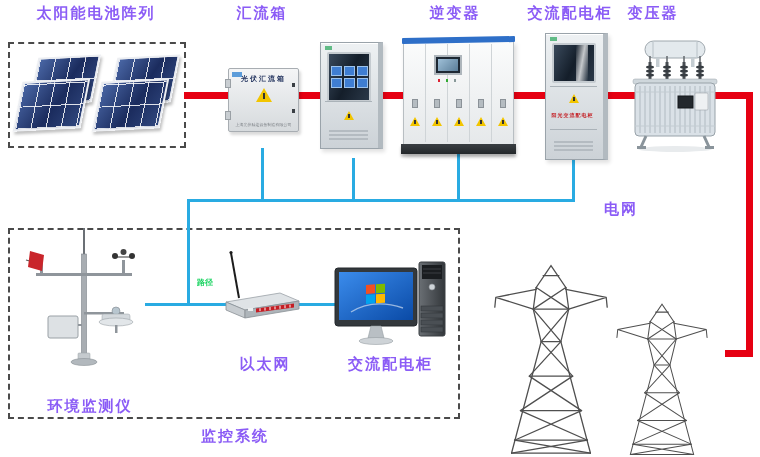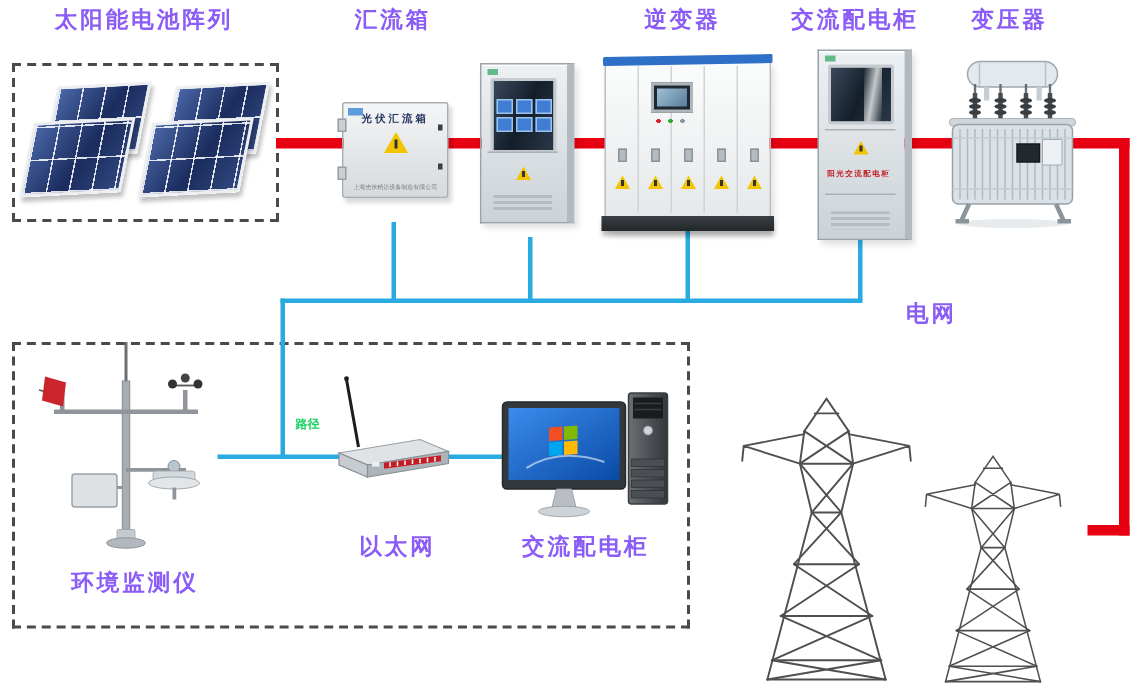--- a/index.html
+++ b/index.html
@@ -106,21 +106,21 @@
 </style>
 </head>
 <body>
 
 <div class="stage">
 
   <div class="lbl" style="left:28px;top:4px;width:136px">太阳能电池阵列</div>
   <div class="lbl" style="left:227px;top:4px;width:70px">汇流箱</div>
   <div class="lbl" style="left:426px;top:4px;width:58px">逆变器</div>
   <div class="lbl" style="left:526px;top:4px;width:88px">交流配电柜</div>
-  <div class="lbl" style="left:644px;top:4px;width:58px">变压器</div>
+  <div class="lbl" style="left:624px;top:4px;width:58px">变压器</div>
 
   <div class="dash-box" style="left:8px;top:42px;width:174px;height:102px"></div>
   <div class="dash-box" style="left:8px;top:228px;width:448px;height:187px"></div>
 
   <div class="rline" style="left:184px;top:92px;width:569px;height:7px"></div>
   <div class="rline" style="left:746px;top:92px;width:7px;height:265px"></div>
   <div class="rline" style="left:725px;top:350px;width:28px;height:7px"></div>
 
   <div class="cline" style="left:261px;top:148px;width:3px;height:52px"></div>
   <div class="cline" style="left:352px;top:158px;width:3px;height:42px"></div>
@@ -341,17 +341,18 @@
         <rect x="10" y="0" width="9" height="9" fill="#7fba00"></rect>
         <rect x="0" y="10" width="9" height="9" fill="#00a4ef"></rect>
         <rect x="10" y="10" width="9" height="9" fill="#ffb900"></rect>
       </g>
       <path d="M18,52 C34,42 52,42 70,48" stroke="rgba(255,255,255,.55)" stroke-width="1.4" fill="none"></path>
       <polygon points="38,66 48,66 51,78 35,78" fill="#b9bfc4" stroke="#969da2" stroke-width="0.6"></polygon>
       <ellipse cx="43" cy="81" rx="17" ry="3.5" fill="#ced3d7" stroke="#9aa1a6" stroke-width="0.6"></ellipse>
     </g>
   </svg>
 
-  <div class="lbl" style="left:28px;top:379px;width:124px">环境监测仪</div>
+  <div class="lbl" style="left:28px;top:397px;width:124px">环境监测仪</div>
   <div class="lbl" style="left:233px;top:355px;width:64px">以太网</div>
   <div class="lbl" style="left:348px;top:355px;width:72px">交流配电柜</div>
+  <div class="lbl" style="left:196px;top:427px;width:78px">监控系统</div>
 
 </div>
 
 </body></html>

